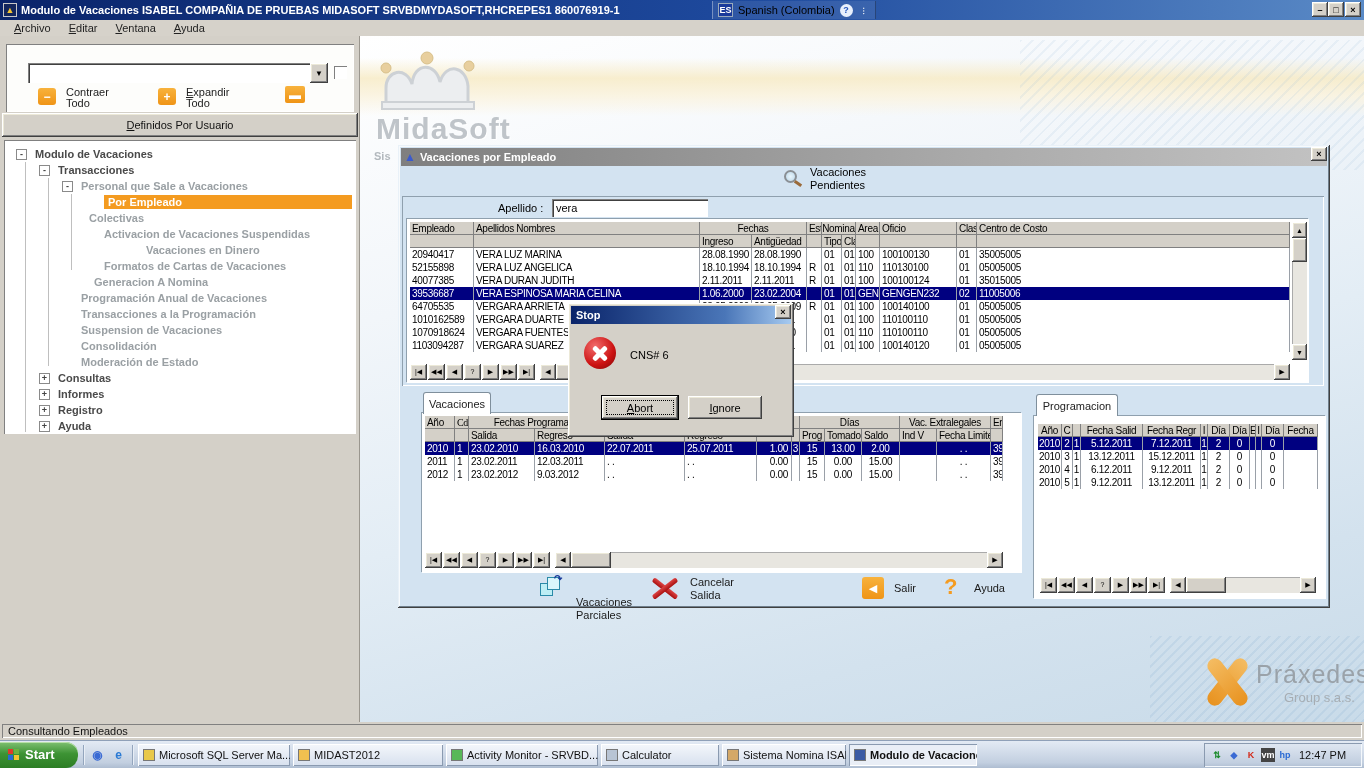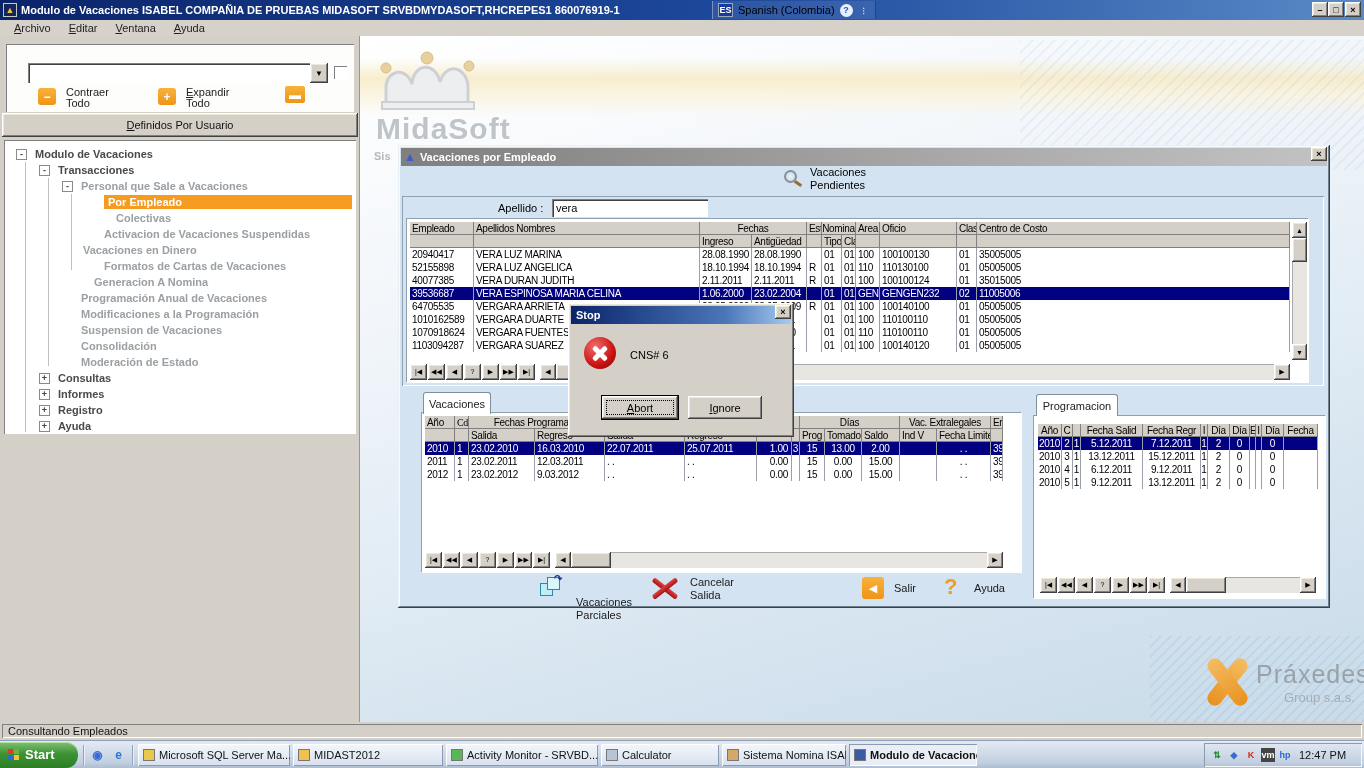--- a/index.html
+++ b/index.html
@@ -247,47 +247,47 @@
         <span class="tl-dark">Transacciones</span>
       </div>
       <div class="tree-row" style="padding-left: 58px;">
         <span class="tree-glyph">-</span>
         <span class="tl-gray">Personal que Sale a Vacaciones</span>
       </div>
       <div class="tree-row" style="padding-left: 81px;">
         <span class="tree-spacer"></span>
         <span class="tl-sel">Por Empleado</span>
       </div>
-      <div class="tree-row" style="padding-left: 93px;">
+      <div class="tree-row" style="padding-left: 66px;">
         <span class="tree-spacer"></span>
         <span class="tl-gray">Colectivas</span>
       </div>
       <div class="tree-row" style="padding-left: 81px;">
         <span class="tree-spacer"></span>
         <span class="tl-gray">Activacion de Vacaciones Suspendidas</span>
       </div>
-      <div class="tree-row" style="padding-left: 60px;">
+      <div class="tree-row" style="padding-left: 76px; margin-left: 47px;">
         <span class="tree-spacer"></span>
         <span class="tl-gray">Vacaciones en Dinero</span>
       </div>
       <div class="tree-row" style="padding-left: 81px;">
         <span class="tree-spacer"></span>
         <span class="tl-gray">Formatos de Cartas de Vacaciones</span>
       </div>
       <div class="tree-row" style="padding-left: 71px;">
         <span class="tree-spacer"></span>
         <span class="tl-gray">Generacion A Nomina</span>
       </div>
       <div class="tree-row" style="padding-left: 58px;">
         <span class="tree-spacer"></span>
         <span class="tl-gray">Programación Anual de Vacaciones</span>
       </div>
       <div class="tree-row" style="padding-left: 58px;">
         <span class="tree-spacer"></span>
-        <span class="tl-gray">Modificaciones a la Programación</span>
+        <span class="tl-gray">Transacciones a la Programación</span>
       </div>
       <div class="tree-row" style="padding-left: 58px;">
         <span class="tree-spacer"></span>
         <span class="tl-gray">Suspension de Vacaciones</span>
       </div>
       <div class="tree-row" style="padding-left: 58px;">
         <span class="tree-spacer"></span>
         <span class="tl-gray">Consolidación</span>
       </div>
       <div class="tree-row" style="padding-left: 58px;">

